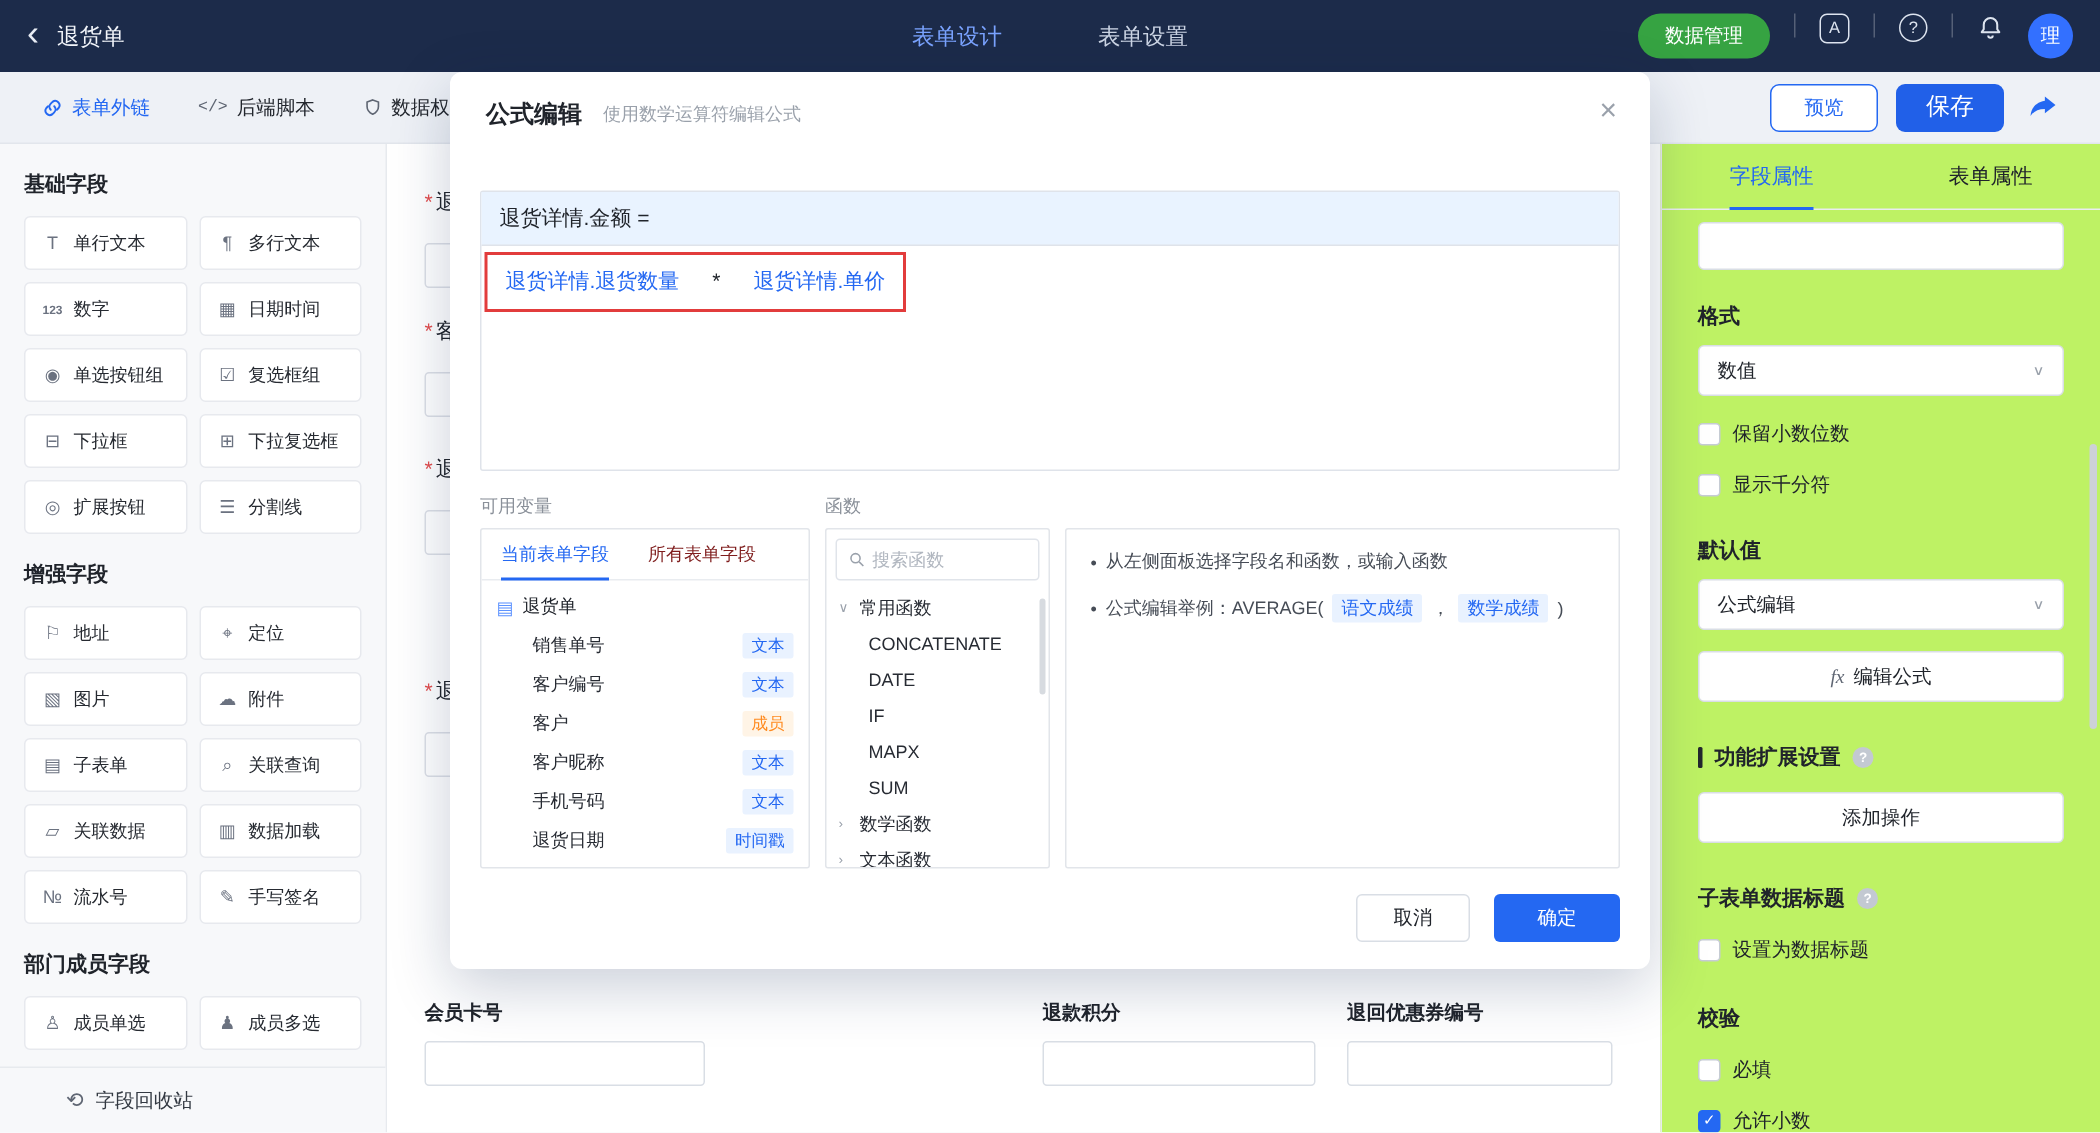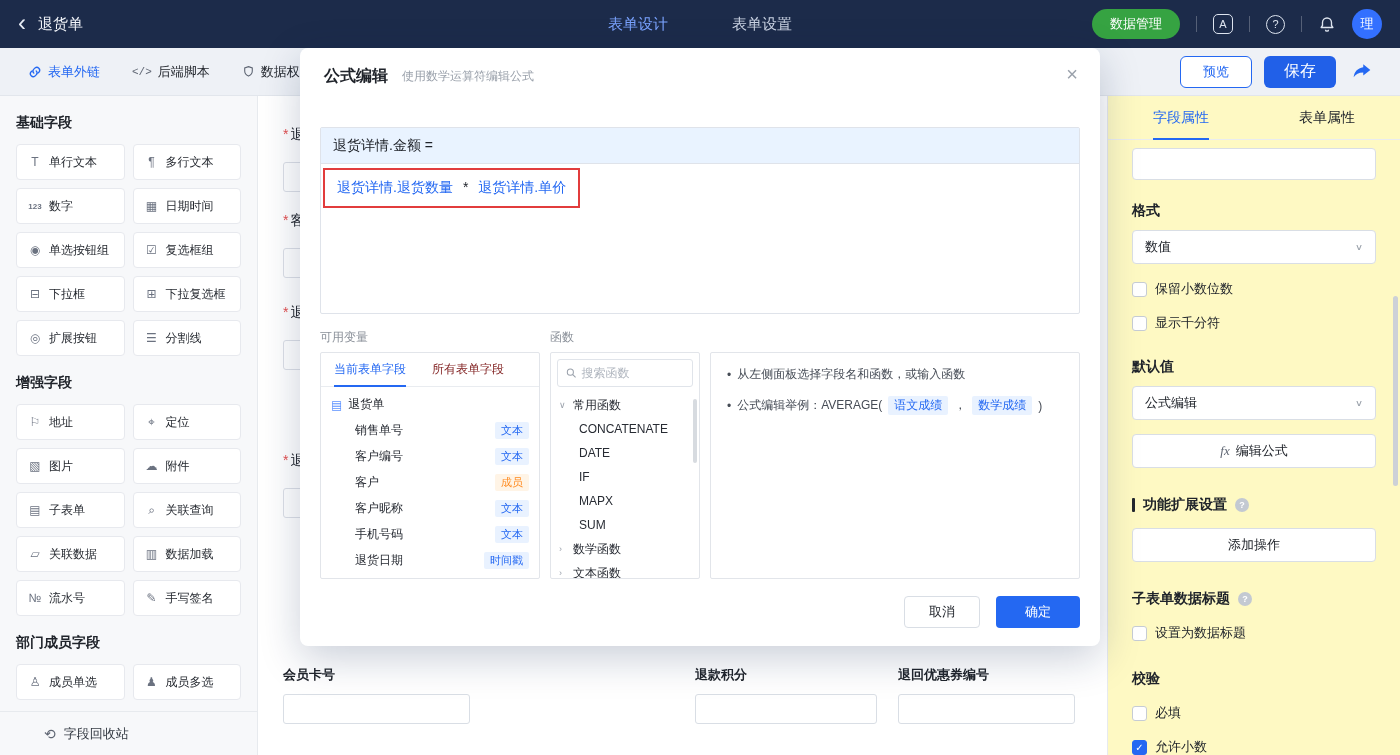--- a/index.html
+++ b/index.html
@@ -8,21 +8,21 @@
   .app { position:relative; width:1400px; height:755px; background:#eef0f4; overflow:hidden; }
 
   
   .topbar { position:absolute; top:0; left:0; right:0; height:48px; background:#1c2b4a; display:flex; align-items:center; padding:0 18px; color:#fff; z-index:5; }
   .tb-left { display:flex; align-items:center; gap:12px; }
   .back { font-size:24px; line-height:1; color:#e8edf5; cursor:pointer; margin-top:-3px; }
   .tb-title { font-size:15px; color:#f2f5fa; }
   .tb-center { position:absolute; left:50%; transform:translateX(-50%); display:flex; gap:64px; font-size:15px; }
   .tb-tab { color:#cbd4e4; cursor:pointer; }
   .tb-tab.active { color:#7aa3ff; }
-  .tb-right { margin-left:auto; display:flex; align-items:center; gap:16px; }
+  .tb-right { margin-left:auto; display:flex; align-items:flex-start; gap:16px; }
   .btn-green { height:30px; padding:0 18px; border-radius:15px; background:#36a342; color:#fff; font-size:13px; border:none; cursor:pointer; }
   .tb-sep { width:1px; height:16px; background:rgba(255,255,255,.25); }
   .icon-sq { width:20px; height:20px; border:1.5px solid #dde4ef; border-radius:5px; display:flex; align-items:center; justify-content:center; font-size:11px; color:#dde4ef; cursor:pointer; }
   .icon-cir { width:19px; height:19px; border:1.5px solid #dde4ef; border-radius:50%; display:flex; align-items:center; justify-content:center; font-size:11px; color:#dde4ef; cursor:pointer; }
   .bell { display:flex; cursor:pointer; }
   .avatar { width:30px; height:30px; border-radius:50%; background:#3370ff; display:flex; align-items:center; justify-content:center; font-size:13px; color:#fff; cursor:pointer; }
 
   
   .toolbar { position:absolute; top:48px; left:0; right:0; height:48px; background:#eef1f6; border-bottom:1px solid #e2e6ec; display:flex; align-items:center; padding:0 28px; z-index:2; }
   .tool-items { display:flex; align-items:center; gap:32px; }
@@ -49,21 +49,21 @@
   
   .canvas { position:absolute; top:96px; left:258px; right:293px; bottom:0; background:#fff; z-index:1; }
   .req-label { position:absolute; left:25px; font-size:14px; color:#20242b; white-space:nowrap; }
   .star { color:#e34d4d; margin-right:2px; }
   .stub-input { position:absolute; left:25px; width:240px; height:30px; border:1px solid #dcdfe6; border-radius:3px; background:#fff; }
   .bgroup { position:absolute; }
   .field-label { font-size:13px; font-weight:bold; color:#20242b; margin-bottom:10px; }
   .field-input { width:100%; height:30px; border:1px solid #d9dee5; border-radius:3px; background:#fff; }
 
   
-  .right-panel { position:absolute; top:96px; right:0; bottom:0; width:293px; background:#fef9c3; border-left:1px solid #e7eaee; z-index:2; }
+  .right-panel { position:absolute; top:96px; right:0; bottom:0; width:293px; background:#bef264; border-left:1px solid #e7eaee; z-index:2; }
   .rp-tabs { height:44px; display:flex; border-bottom:1px solid #e9ecf0; }
   .rp-tab { flex:1; display:flex; align-items:center; justify-content:center; font-size:14px; color:#20242b; position:relative; cursor:pointer; }
   .rp-tab.active { color:#2468f2; }
   .rp-tab.active::after { content:""; position:absolute; bottom:-1px; left:50%; transform:translateX(-50%); width:56px; height:2px; background:#2468f2; }
   .rp-body { padding:8px 24px 0; }
   .rp-input { height:32px; border:1px solid #d9dee5; border-radius:4px; background:#fff; }
   .rp-label { font-size:14px; font-weight:bold; color:#20242b; margin:22px 0 10px; }
   .rp-select { height:34px; border:1px solid #d9dee5; border-radius:4px; display:flex; align-items:center; justify-content:space-between; padding:0 12px; font-size:13px; color:#20242b; cursor:pointer; background:#fff; }
   .chev { color:#99a0aa; font-size:11px; transform:scaleY(.8); }
   .cb-row { display:flex; align-items:center; gap:8px; margin-top:16px; font-size:13px; color:#20242b; cursor:pointer; }
@@ -78,21 +78,21 @@
 
   
   .modal { position:absolute; left:300px; top:48px; width:800px; height:598px; background:#fff; border-radius:8px; box-shadow:0 12px 40px rgba(15,35,80,.22); z-index:10; }
   .m-head { height:56px; display:flex; align-items:center; padding:0 24px; }
   .m-title { font-size:16px; font-weight:bold; color:#20242b; }
   .m-sub { font-size:12px; color:#9aa1ab; margin-left:14px; }
   .m-close { position:absolute; right:22px; top:16px; font-size:20px; color:#9aa1ab; line-height:1; cursor:pointer; }
   .formula-box { margin:23px 20px 0; border:1px solid #dfe3ea; border-radius:2px; }
   .f-target { height:36px; background:#e9f3ff; display:flex; align-items:center; padding:0 12px; font-size:14px; color:#20242b; border-bottom:1px solid #dfe3ea; }
   .f-body { height:149px; position:relative; cursor:text; }
-  .f-annot { position:absolute; left:2px; top:4px; border:2px solid #e23c3c; padding:9px 12px; display:flex; gap:10px; font-size:14px; white-space:nowrap; }
+  .f-annot { position:absolute; left:2px; top:4px; border:2px solid #e23c3c; padding:9px 12px; display:flex; gap:22px; font-size:14px; white-space:nowrap; }
   .f-field { color:#2468f2; }
   .f-op { color:#20242b; }
   .panel-labels { display:flex; padding:0 20px; margin-top:15px; font-size:12px; color:#8a9099; }
   .panel-labels .pl1 { width:230px; }
   .m-panels { display:flex; gap:10px; padding:0 20px; margin-top:6px; height:227px; }
   .vars-panel { width:220px; border:1px solid #e2e5ea; border-radius:2px; overflow:hidden; }
   .v-tabs { height:34px; display:flex; border-bottom:1px solid #e9ecf0; }
   .v-tab { padding:0 13px; display:flex; align-items:center; font-size:12px; color:#7f1d1d; position:relative; cursor:pointer; }
   .v-tab.active { color:#2468f2; }
   .v-tab.active::after { content:""; position:absolute; bottom:-1px; left:13px; right:13px; height:2px; background:#2468f2; }

